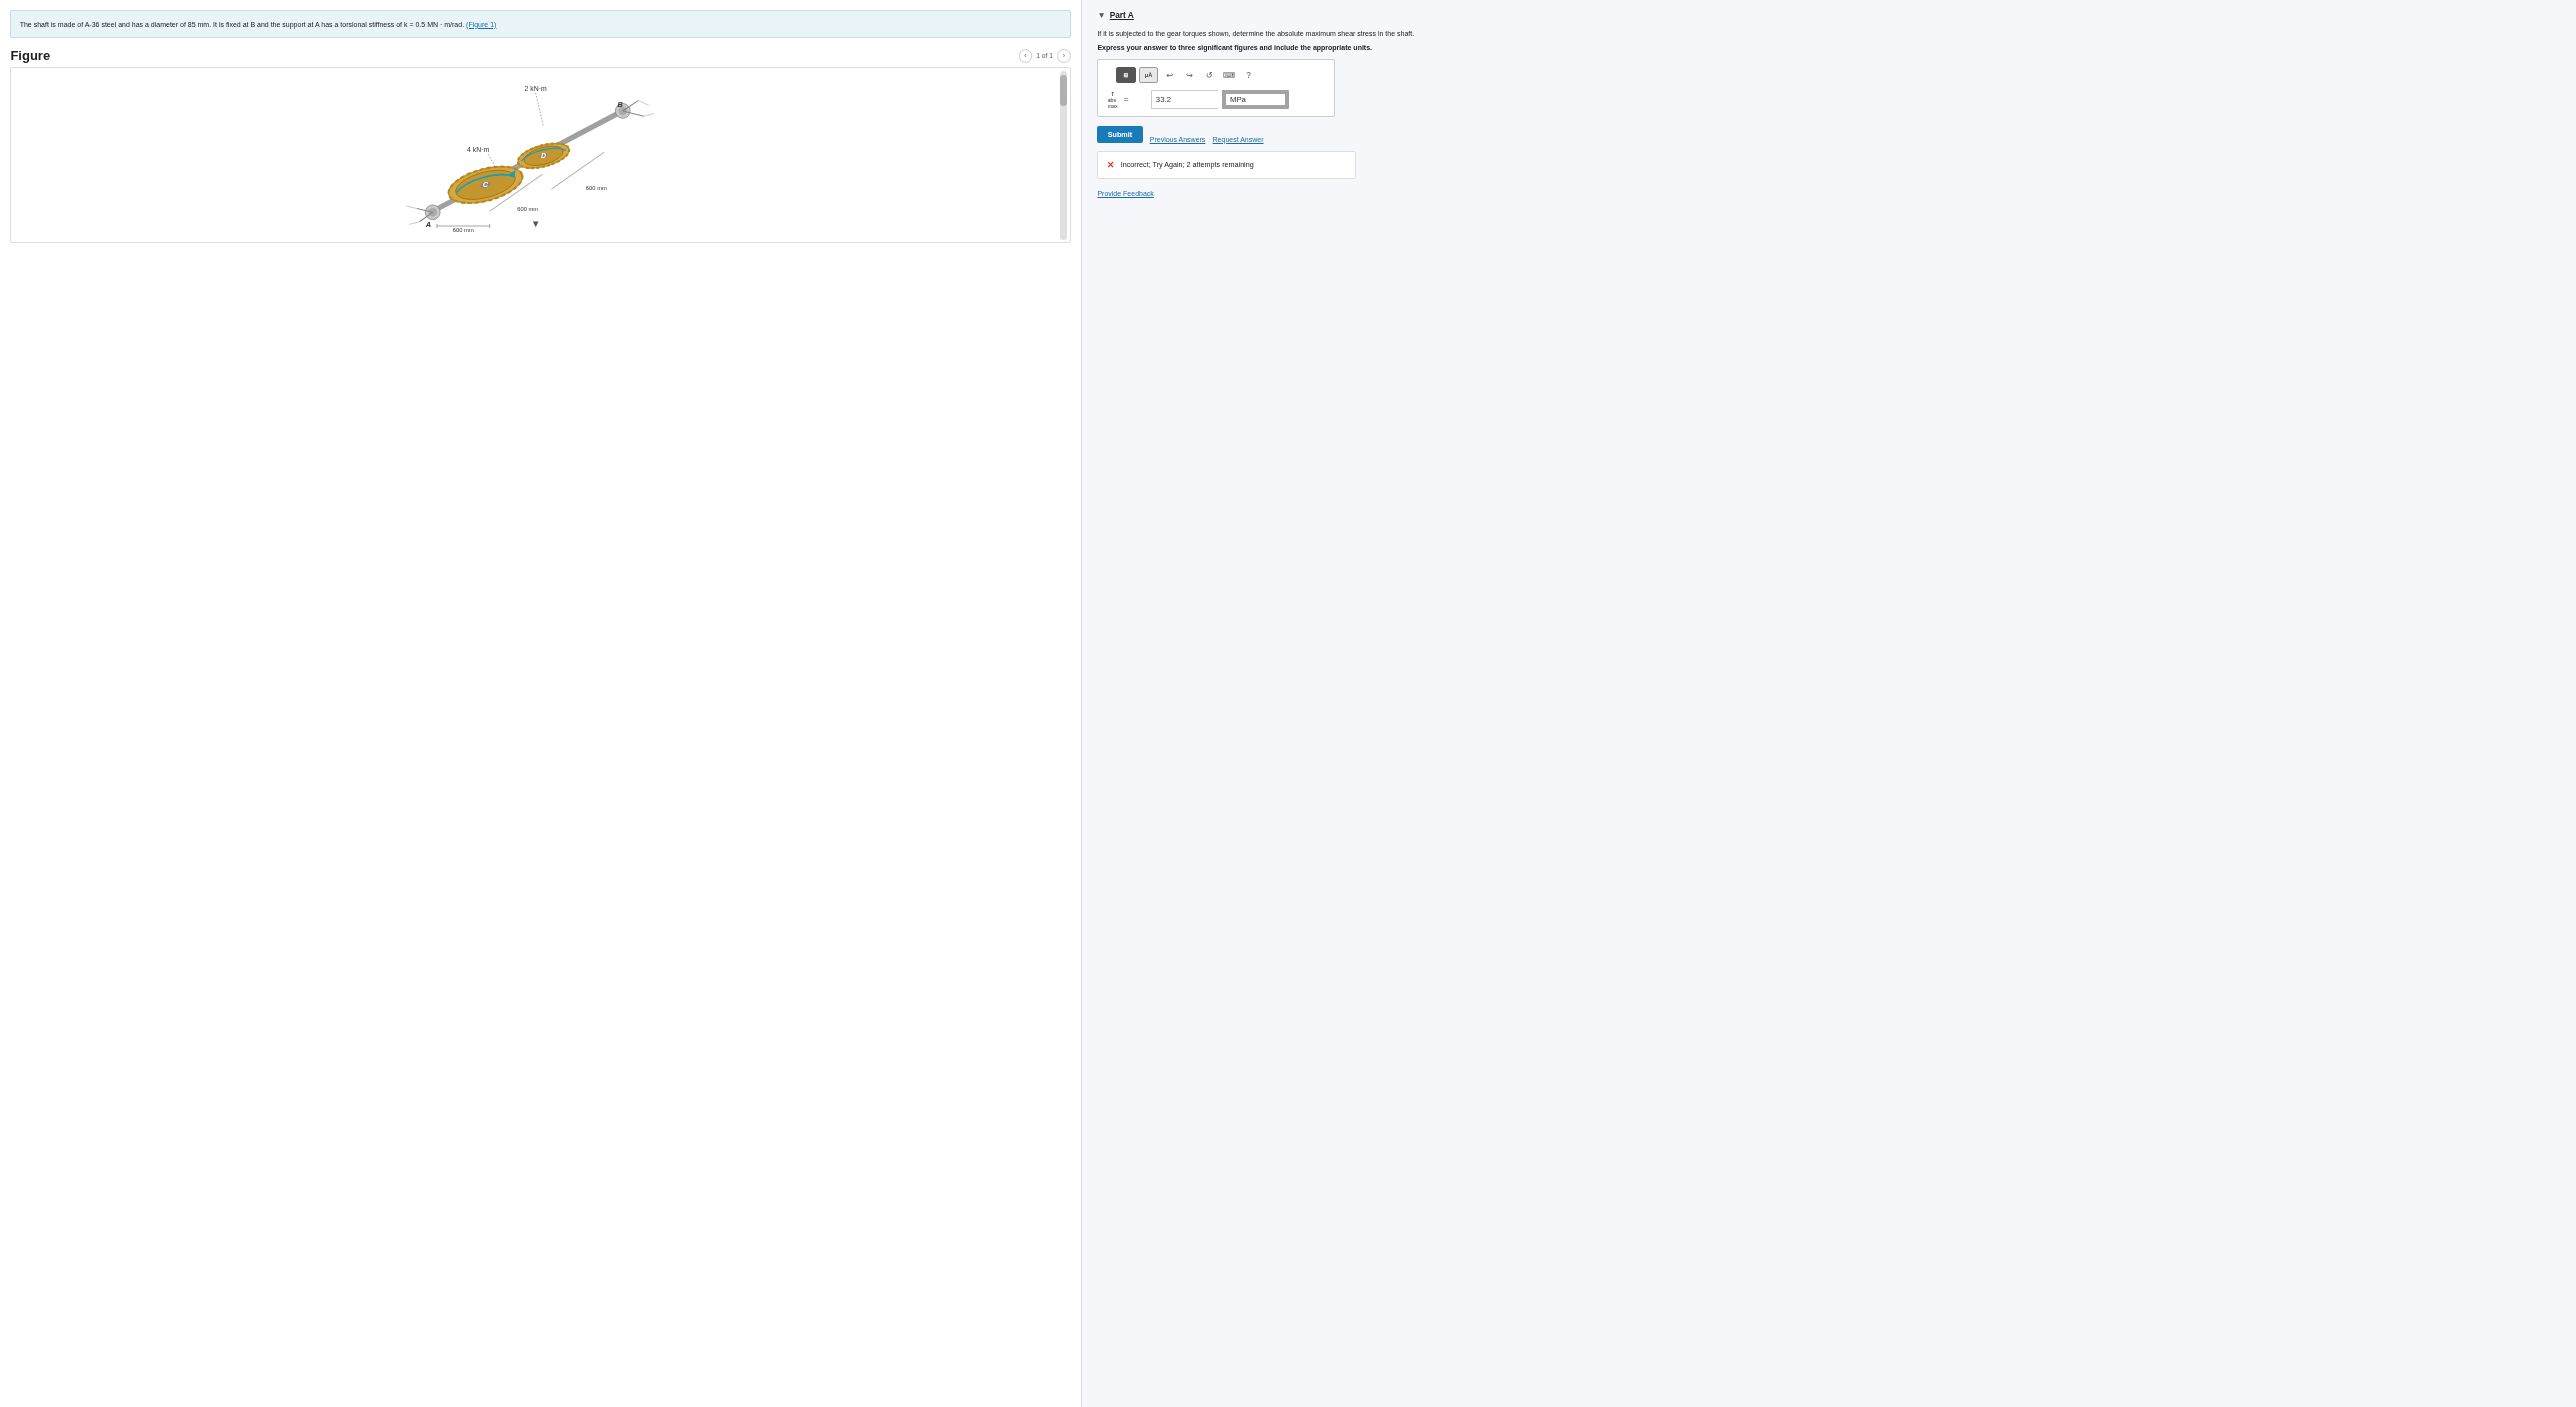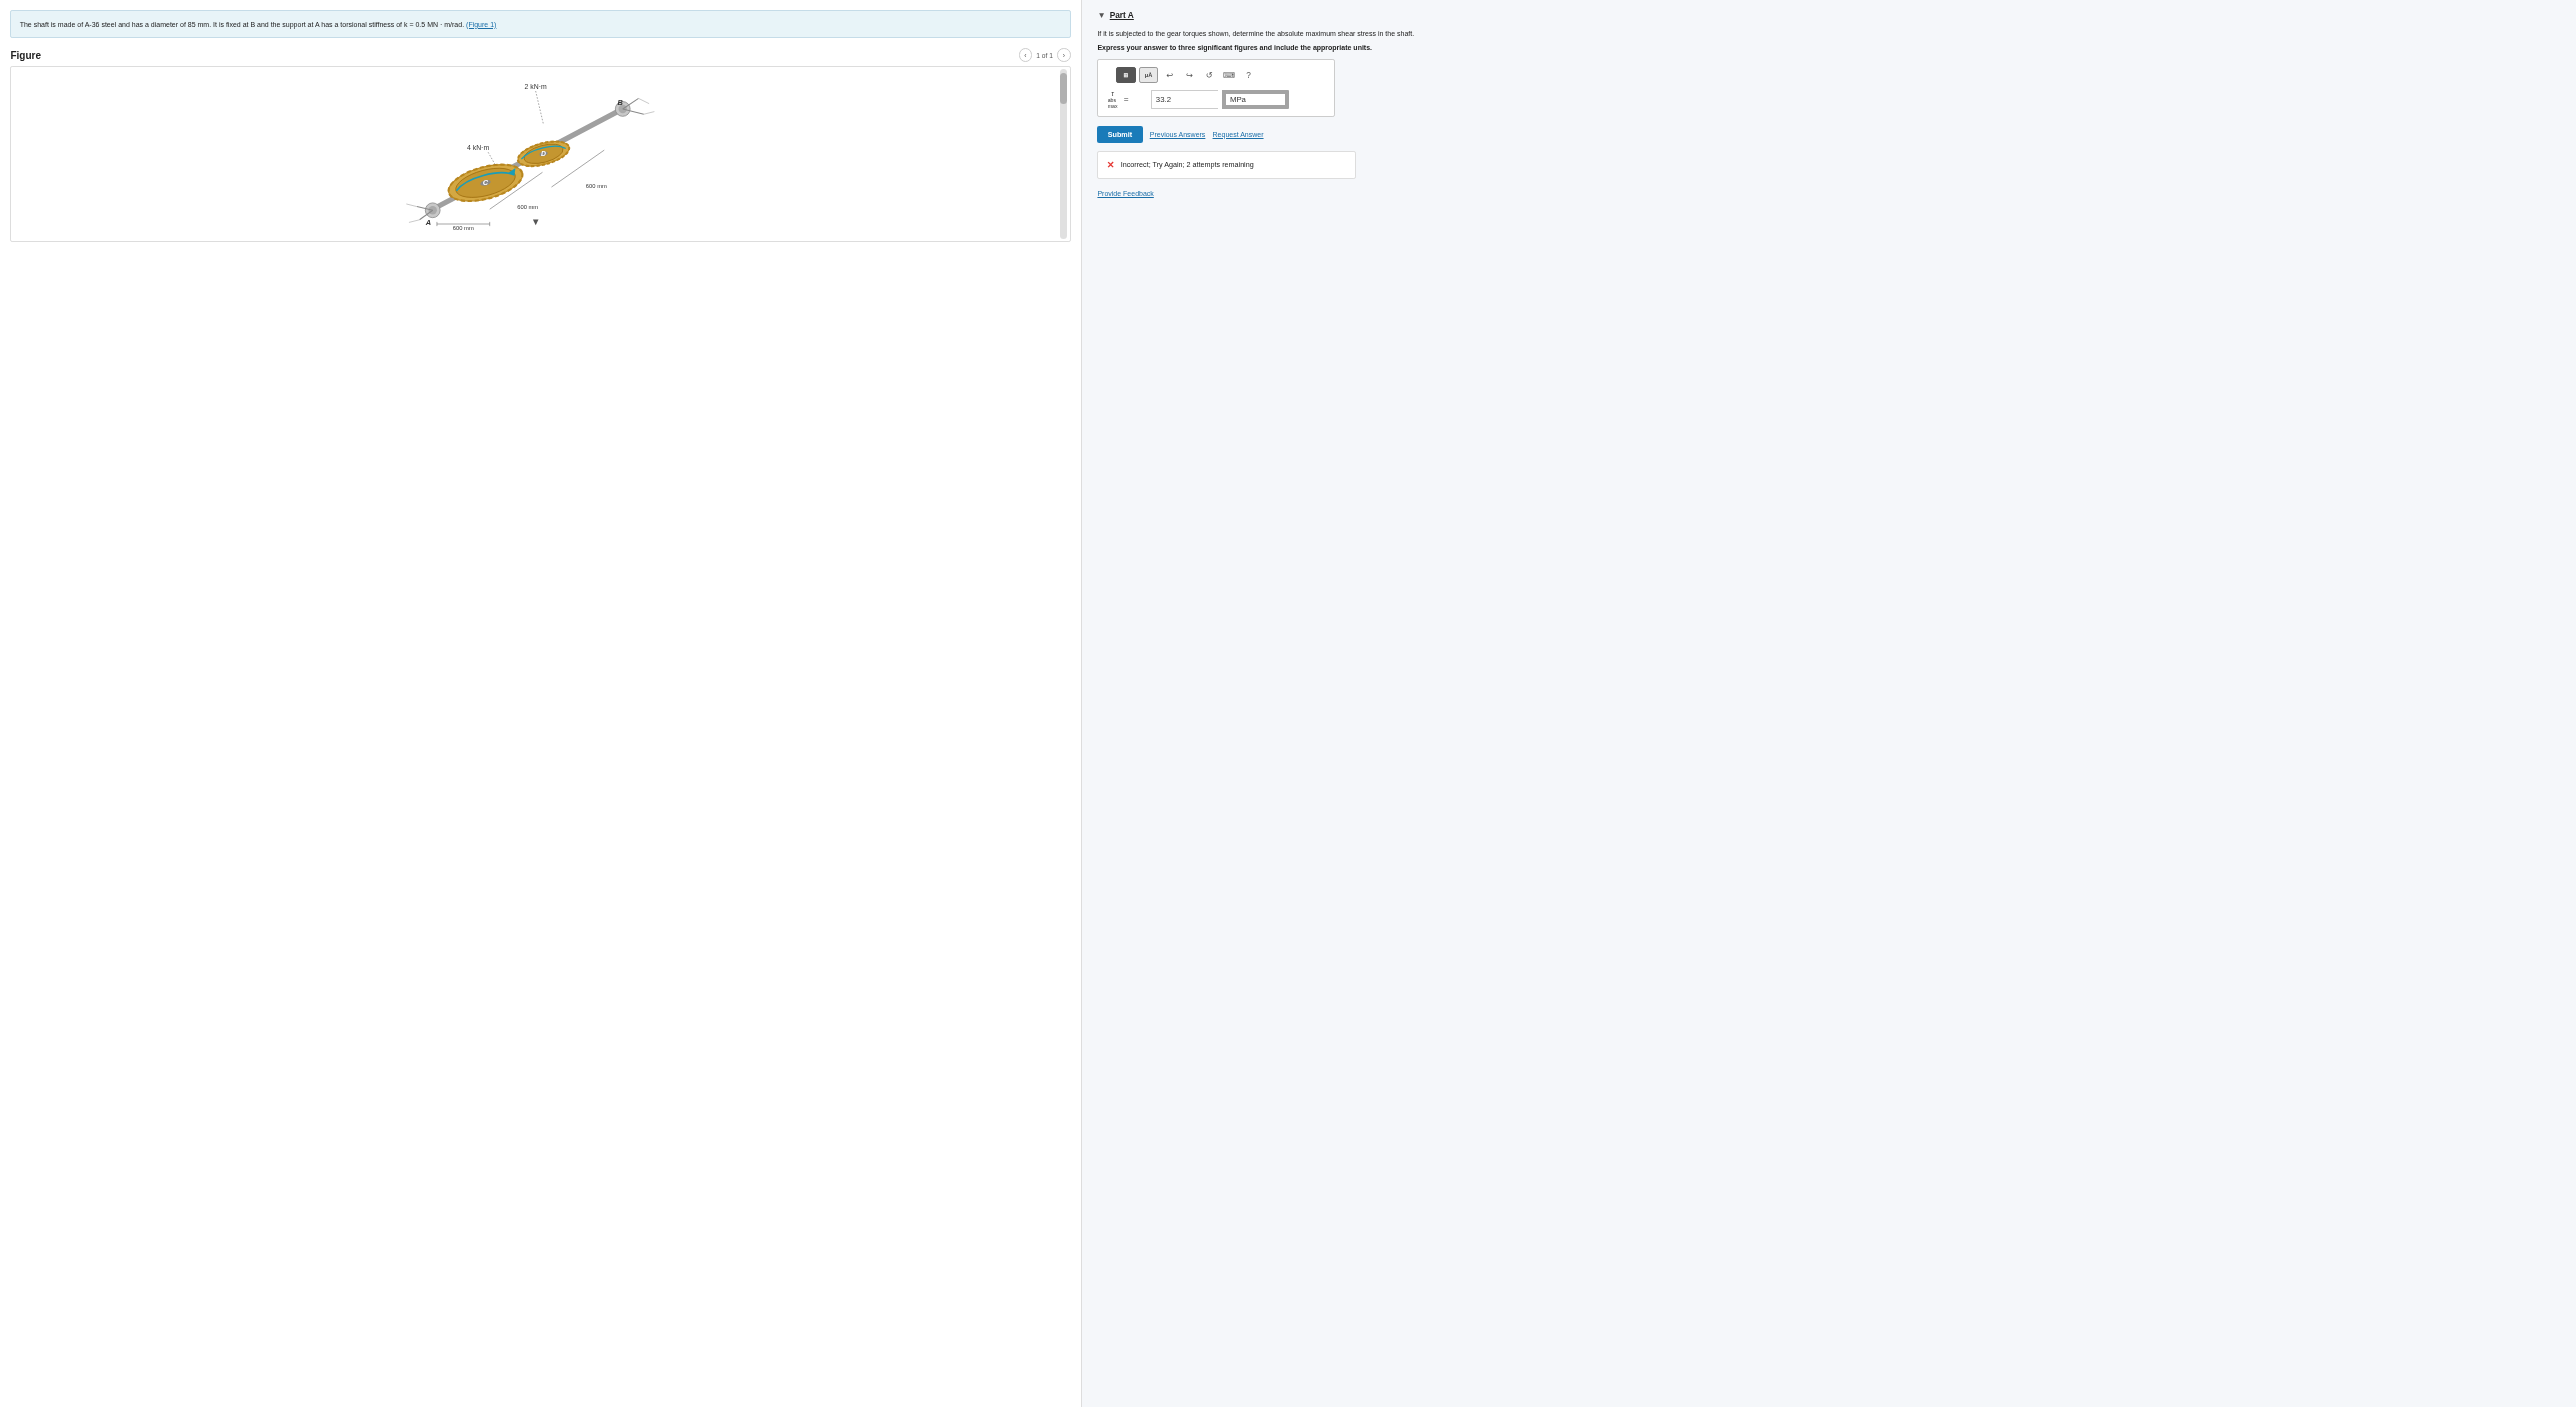--- a/index.html
+++ b/index.html
@@ -40,21 +40,21 @@
       margin-top: 5.2px;
     }
     .figure-header {
       display: flex;
       align-items: center;
       justify-content: space-between;
       margin-bottom: 4.1px;
     }
     .figure-title {
       font-weight: bold;
-      font-size: 10px;
+      font-size: 13px;
       color: #222;
       text-align: center;
     }
     .figure-nav {
       display: flex;
       align-items: center;
       gap: 4.1px;
     }
     .nav-btn {
       width: 13.5px;
@@ -229,21 +229,21 @@
       height: 19.7px;
       border: 4px solid #a3a3a3;
       border-radius: 0 1px 1px 0;
       padding: 2.1px 4.1px;
       font-size: 7.8px;
       color: #333;
       outline: none;
     }
     .action-row {
       display: flex;
-      align-items: center;
+      align-items: flex-end;
       gap: 7.2px;
       margin-bottom: 8.3px;
     }
     .submit-btn {
       background: #1a7bb9;
       color: #fff;
       border: none;
       border-radius: 2.1px;
       padding: 4.1px 10.4px;
       font-size: 7.2px;

